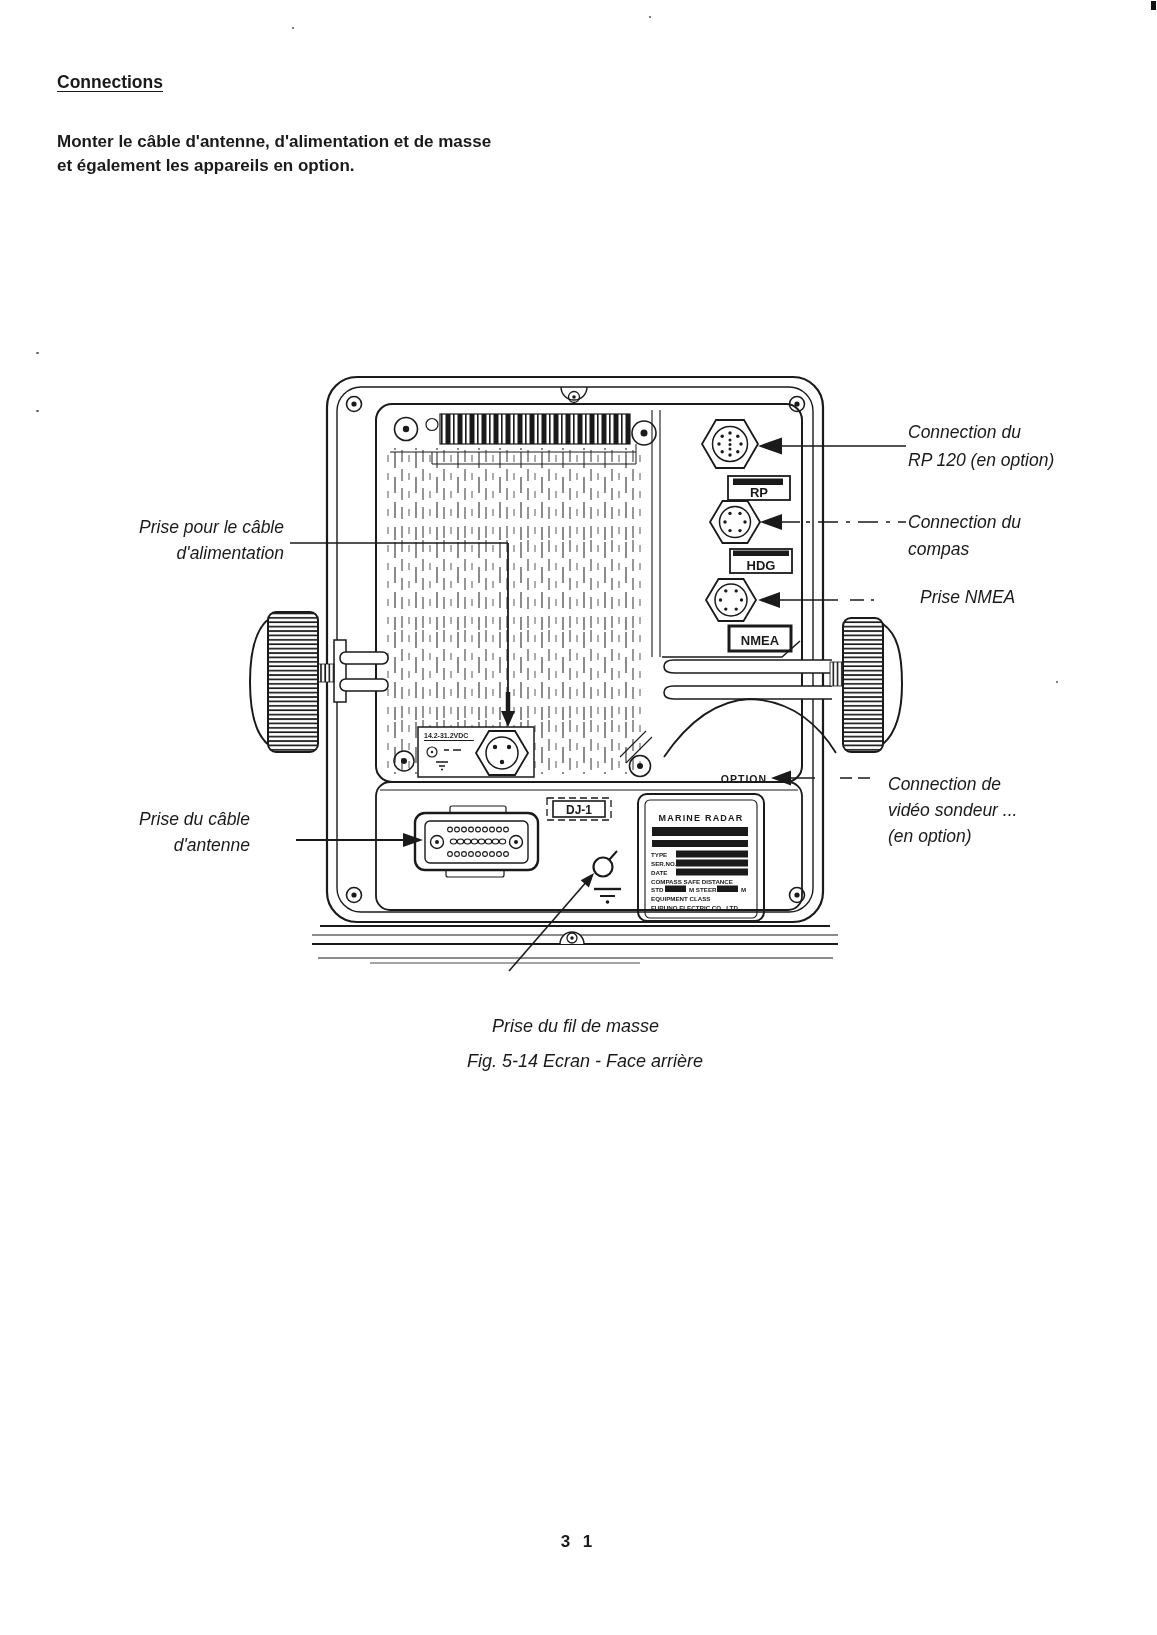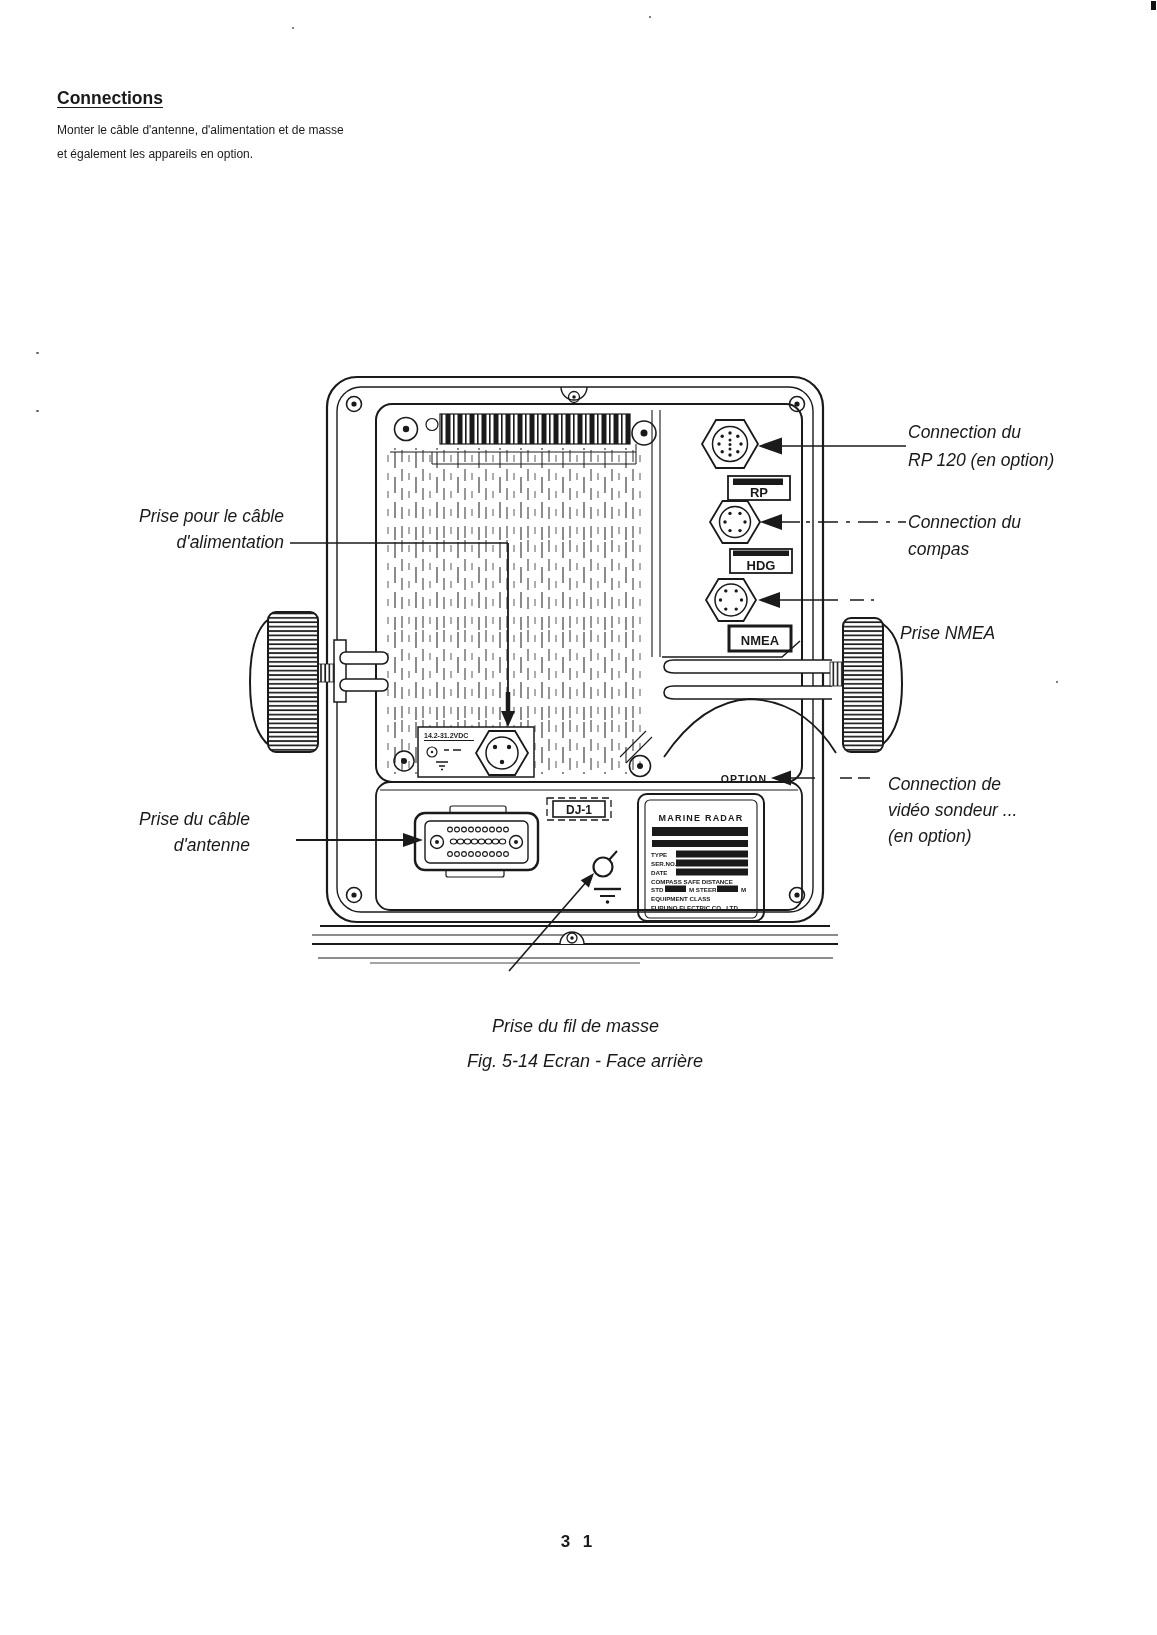--- a/index.html
+++ b/index.html
@@ -2,32 +2,32 @@
 <html><head>
 <meta charset="utf-8">
 <style>
   html,body { margin:0; padding:0; background:#e8e8e8; }
   .page {
     position:relative; width:1157px; height:1635px; margin:0 auto;
     background:#ffffff; overflow:hidden;
     font-family:"Liberation Sans", sans-serif; color:#1a1a1a;
   }
   .heading {
-    position:absolute; left:57px; top:88px;
+    position:absolute; left:57px; top:72px;
     font-size:17.5px; font-weight:bold;
     text-decoration:underline; text-underline-offset:3px;
   }
-  .intro { position:absolute; left:57px; top:118px; font-size:12px; line-height:24px; }
+  .intro { position:absolute; left:57px; top:130px; font-size:17px; line-height:24px;font-weight:bold; }
   .lbl { position:absolute; font-style:italic; font-size:17.5px; line-height:26px; white-space:nowrap; }
   .lbl.ra { text-align:right; }
-  .lbl-power   { left:60px;  top:503px; width:224px; }
+  .lbl-power   { left:60px;  top:514px; width:224px; }
   .lbl-antenna { left:60px;  top:806px; width:190px; }
   .lbl-rp      { left:908px; top:418px; line-height:28px; }
   .lbl-compass { left:908px; top:509px; line-height:27px; }
-  .lbl-nmea    { left:900px; top:584px;margin-top:36px; }
+  .lbl-nmea    { left:920px; top:584px; }
   .lbl-sounder { left:888px; top:771px; }
   .lbl-ground  { left:492px; top:1013px; font-size:18px; }
   .caption {
     position:absolute; left:450px; top:1051px; width:270px; text-align:center;
     font-style:italic; font-size:18px;
   }
   .pagenum {
     position:absolute; left:0; right:0; top:1532px; text-align:center;
     font-size:17px; font-weight:bold; letter-spacing:4px;
   }

